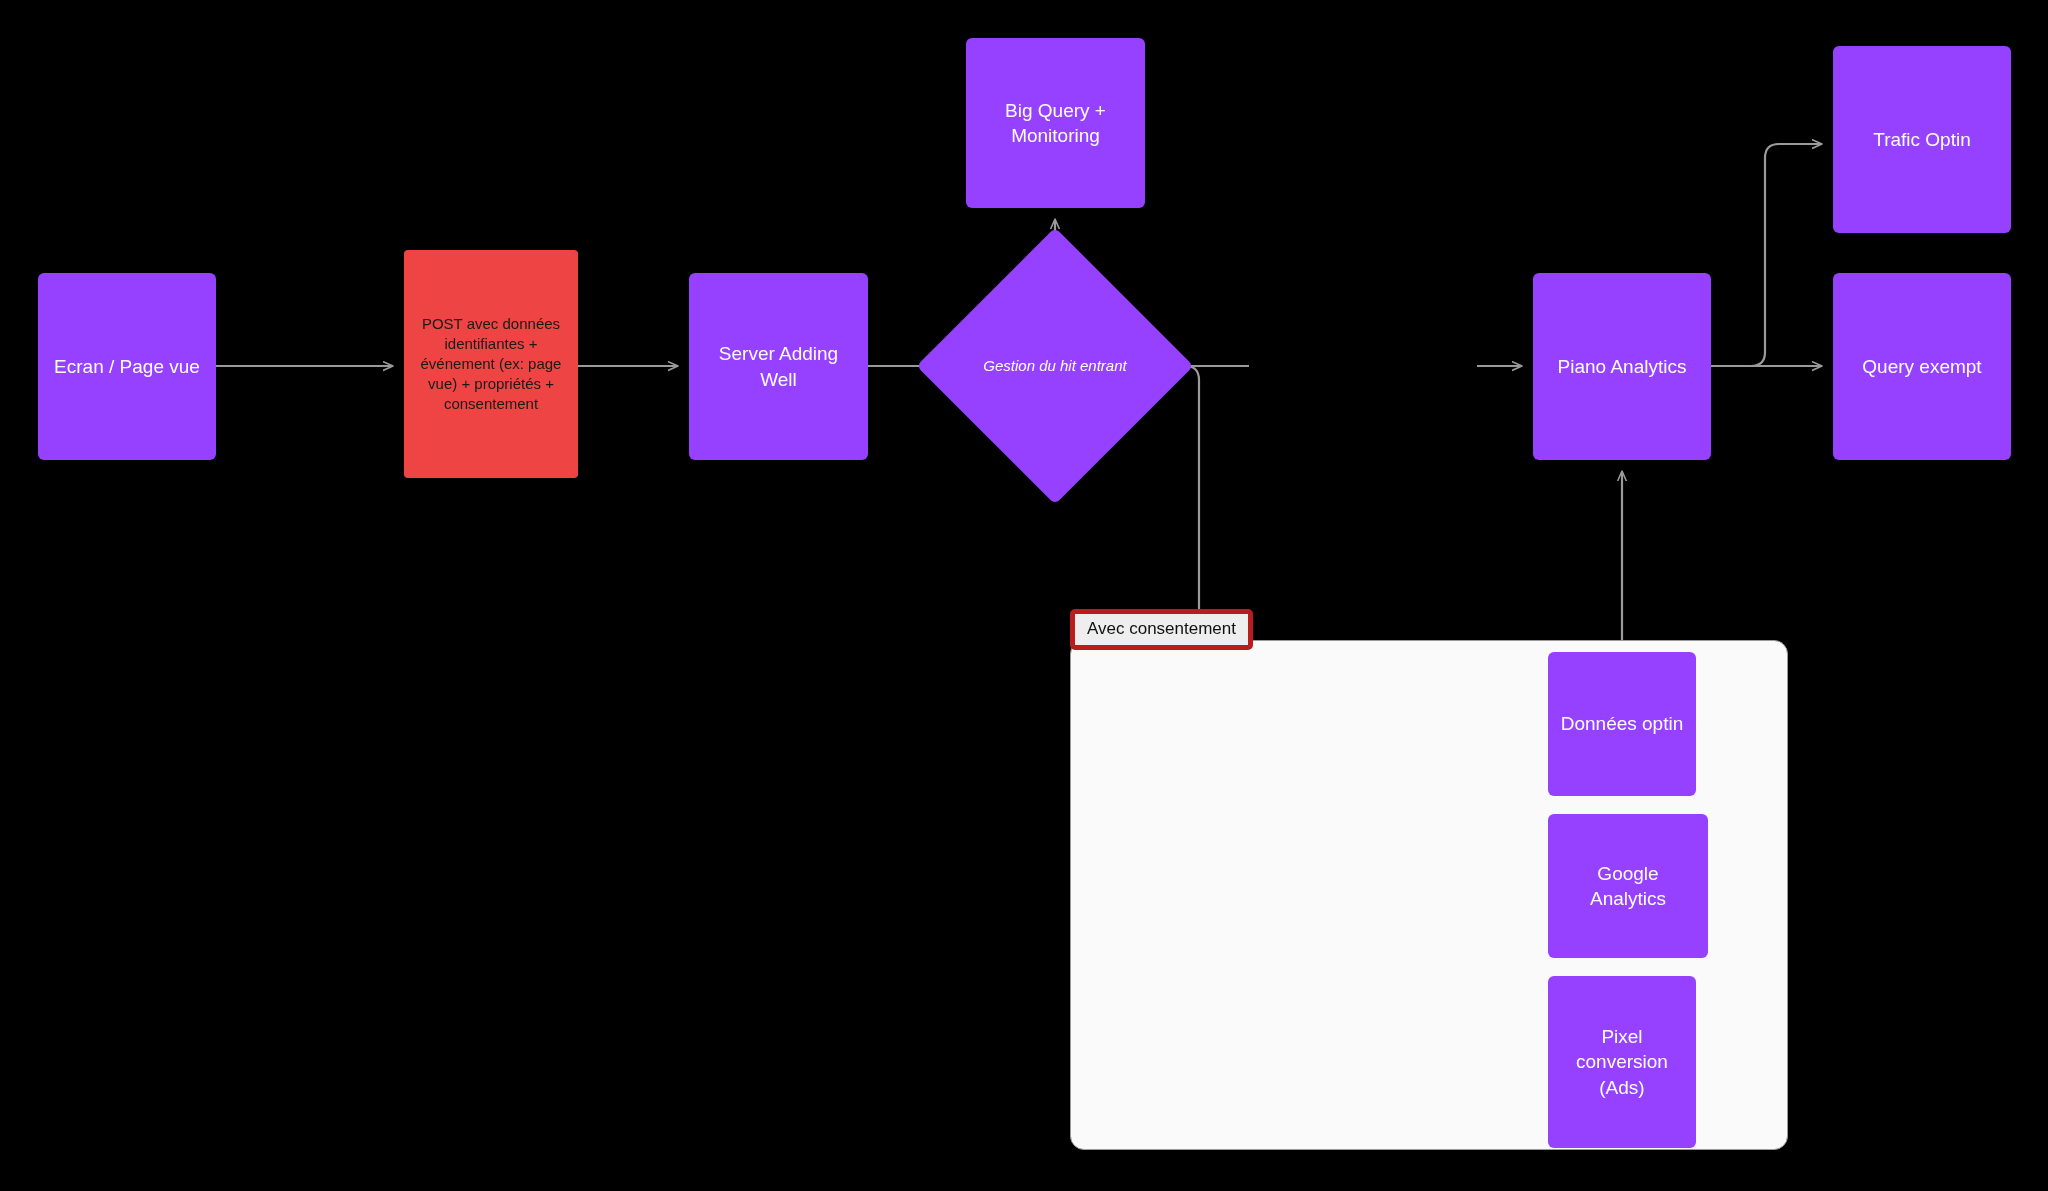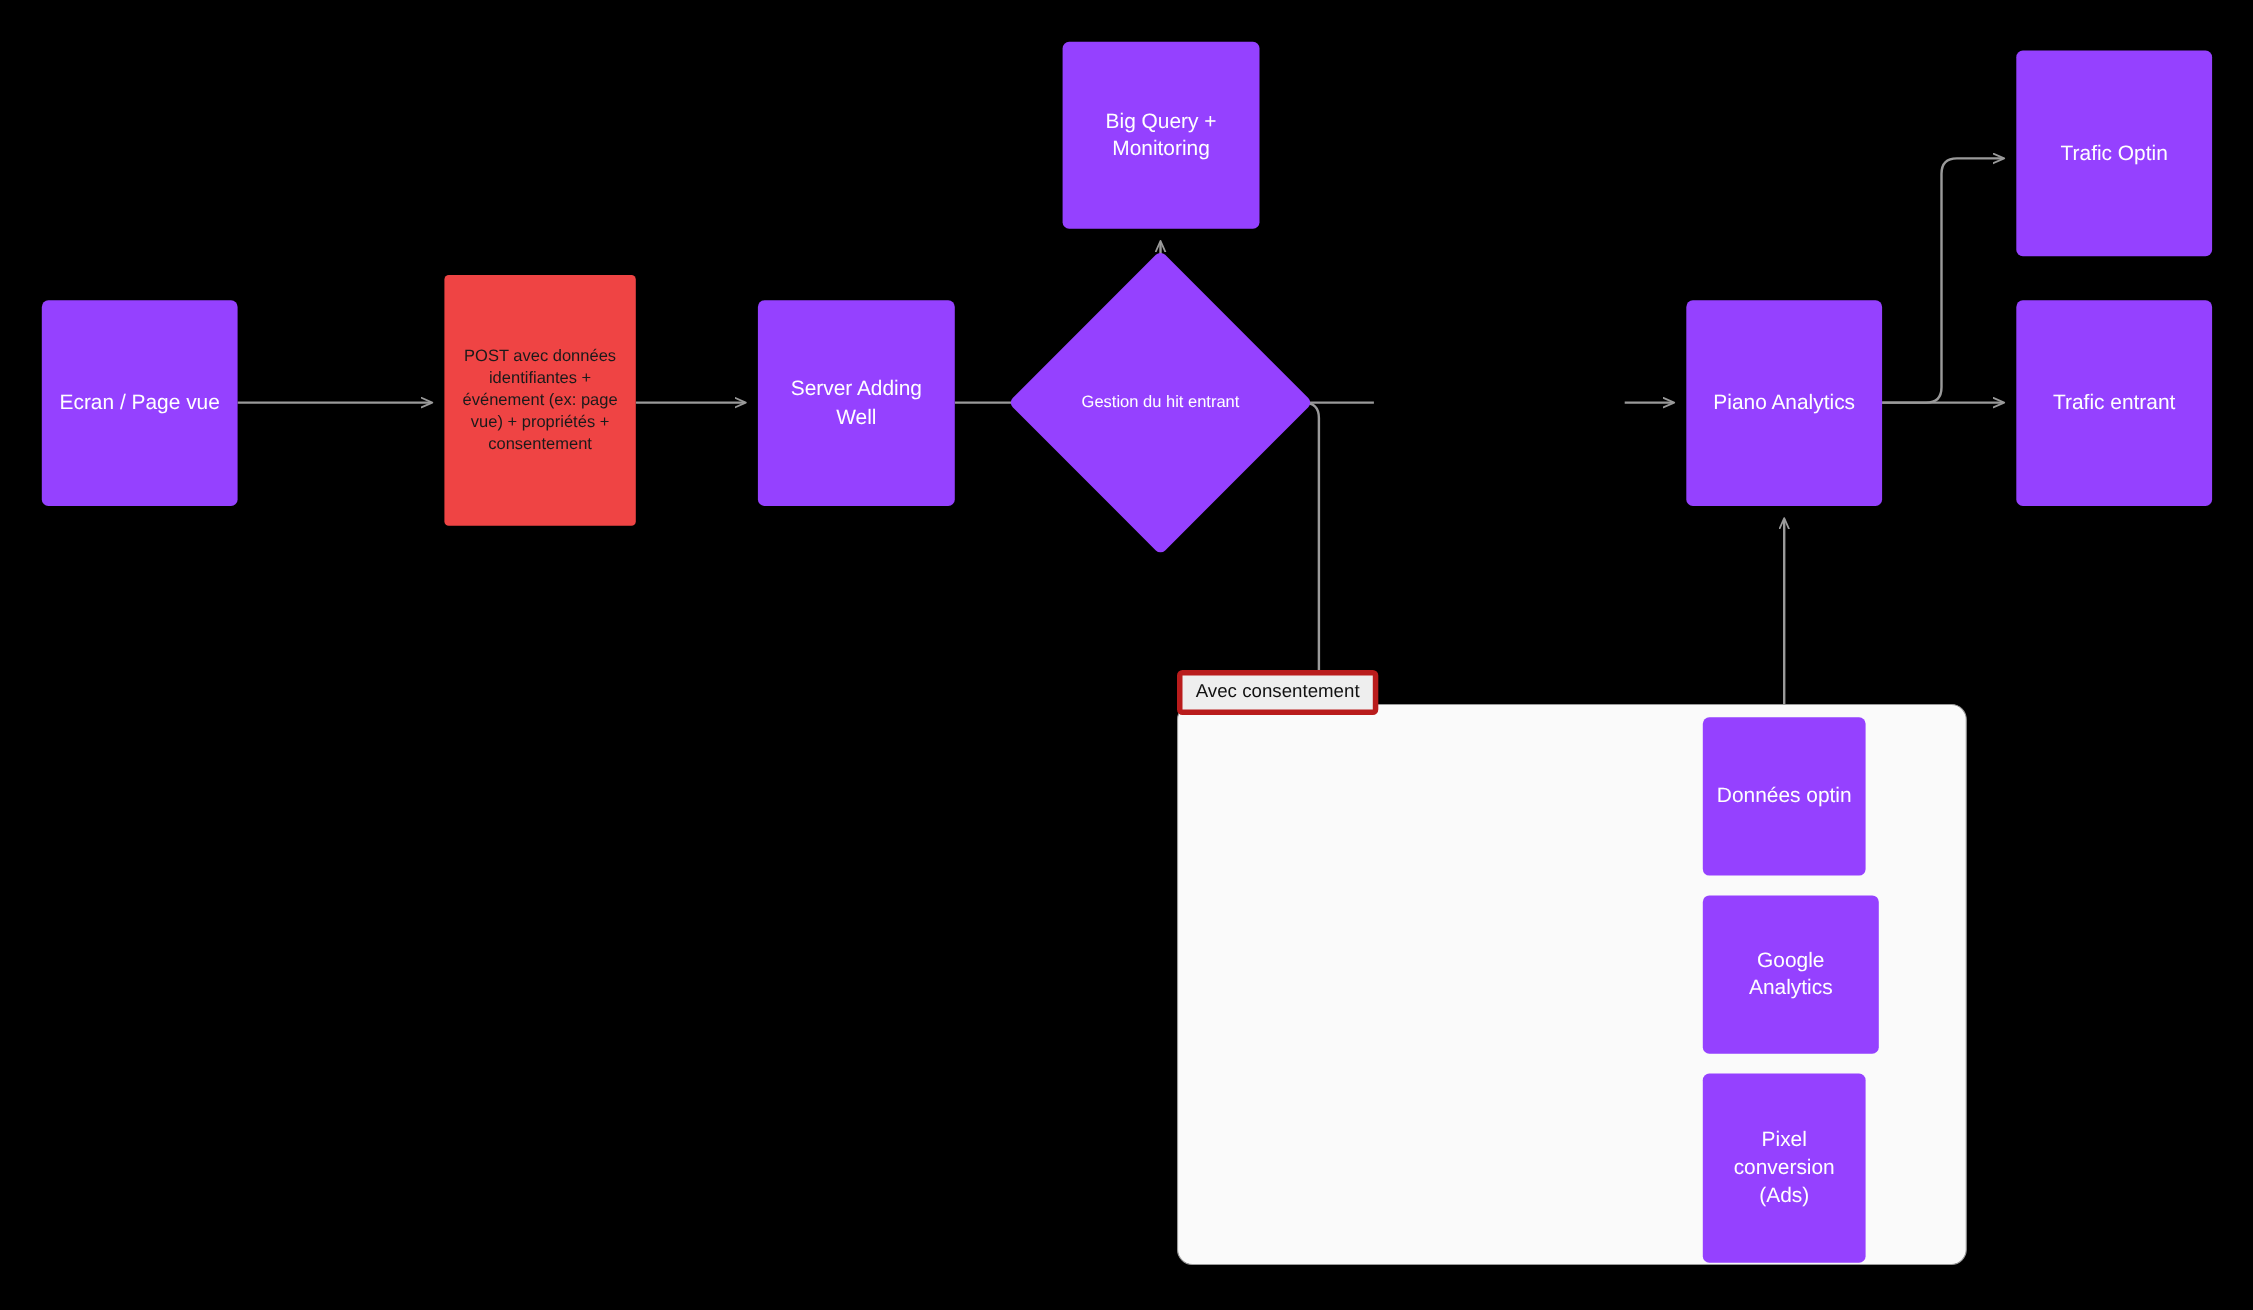--- a/index.html
+++ b/index.html
@@ -47,20 +47,21 @@
     background: #ef4444;
     color: #1a1a1a;
     font-size: 15px;
     padding: 23px 10px;
     border-radius: 4px;
   }
   .node-label { display: block; width: 100%; }
 
   .diamond-wrap {
     position: absolute;
+    font-style: italic;
   }
   .diamond-shape {
     position: absolute;
     left: 0; top: 0;
     width: 100%;
     height: 100%;
     background: #9541ff;
     transform: rotate(45deg);
     border-radius: 6px;
   }
@@ -162,21 +163,21 @@
 
   <div class="node node-purple" style="left:1533px; top:273px; width:178px; height:187px;">
     <span class="node-label">Piano Analytics</span>
   </div>
 
   <div class="node node-purple" style="left:1833px; top:46px; width:178px; height:187px;">
     <span class="node-label">Trafic Optin</span>
   </div>
 
   <div class="node node-purple" style="left:1833px; top:273px; width:178px; height:187px;">
-    <span class="node-label">Trafic entrant</span>
+    <span class="node-label">Query exempt</span>
   </div>
 
   <div class="node node-purple" style="left:1548px; top:652px; width:148px; height:144px;">
     <span class="node-label">Données optin</span>
   </div>
 
   <div class="node node-purple" style="left:1548px; top:814px; width:160px; height:144px;">
     <span class="node-label">Google Analytics</span>
   </div>
 

